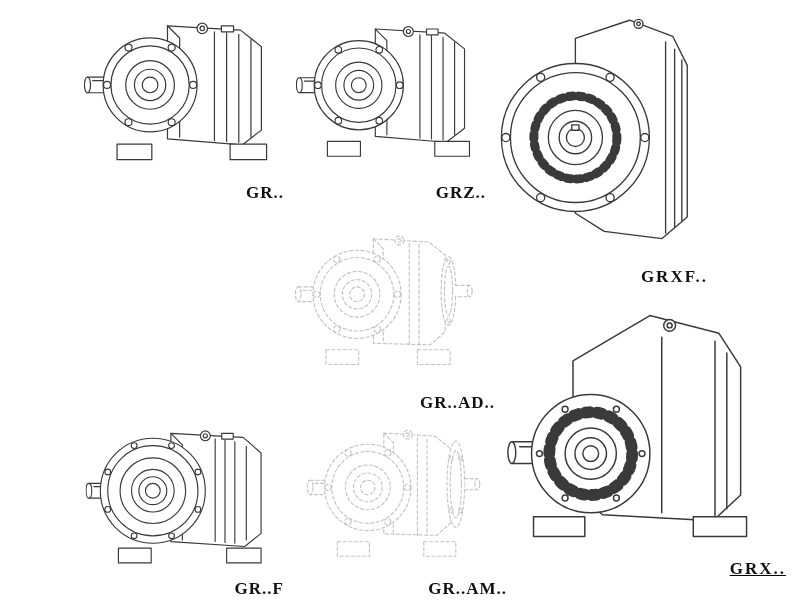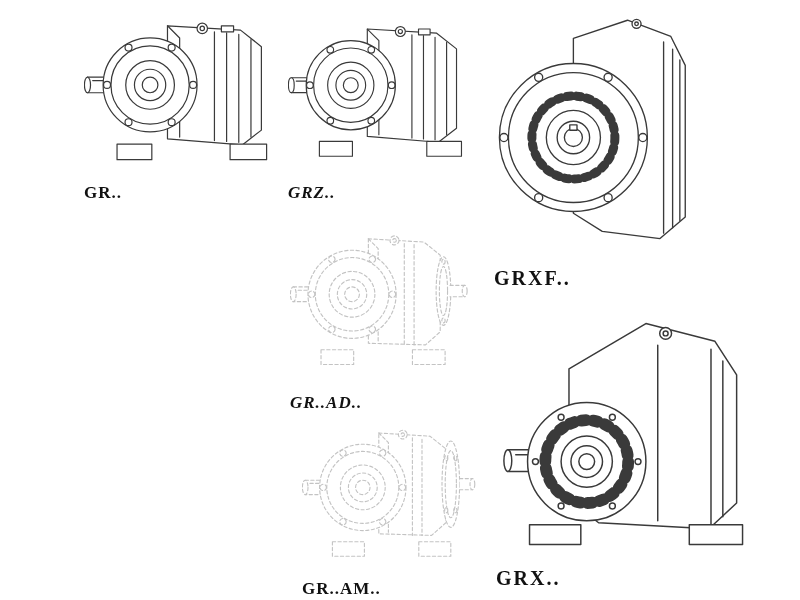--- a/index.html
+++ b/index.html
@@ -1,24 +1,24 @@
 <!DOCTYPE html>
 <html><head>
 <meta charset="utf-8">
 <style>
   html,body{margin:0;padding:0;background:#ffffff;}
   #stage{position:relative;width:800px;height:600px;background:#ffffff;overflow:hidden;
          font-family:"Liberation Serif", serif;}
-  .cell{position:absolute;margin:0;display:flex;flex-direction:column;align-items:flex-start;}
+  .cell{position:absolute;margin:0;display:flex;flex-direction:column;align-items:flex-end;}
   .drawing{display:block;color:#3a3a3a;}
   .drawing.ghost{color:#c3c3c3;}
   .drawing.ghost use{stroke-dasharray:4 3;}
   .cap{margin-top:3px;font-weight:bold;font-size:17px;letter-spacing:1px;color:#111;
        text-align:center;white-space:nowrap;}
-  .cap-lg{font-size:20px;letter-spacing:2px;}
+  .cap-lg{font-size:17px;letter-spacing:2px;}
   .defs{position:absolute;width:0;height:0;overflow:hidden;}
 </style>
 </head>
 <body>
 
 <svg class="defs" aria-hidden="true">
   <defs>
 
     <symbol id="sym-gear-foot" viewBox="0 0 230 190">
       <g fill="none" stroke="currentColor" stroke-width="1.4" stroke-linejoin="round" stroke-linecap="round">
@@ -195,50 +195,56 @@
 
 <div id="stage">
 
   <figure class="cell" style="left:84px;top:2px;width:200px;">
     <svg class="drawing" width="200" height="178" viewBox="0 0 230 190">
         <use href="#sym-gear-foot"></use>
       </svg>
     <figcaption class="cap">GR..</figcaption>
   </figure>
 
-  <figure class="cell" style="left:288px;top:2px;width:190px;font-style:italic;">
+  <figure class="cell" style="left:296px;top:2px;width:190px;">
     <svg class="drawing" width="190" height="178" viewBox="0 0 230 190">
         <use href="#sym-gear-foot"></use>
       </svg>
     <figcaption class="cap">GRZ..</figcaption>
   </figure>
 
   <figure class="cell" style="left:494px;top:2px;width:214px;">
     <svg class="drawing" width="212" height="262" viewBox="0 0 235 270">
         <use href="#sym-gearx-front"></use>
       </svg>
     <figcaption class="cap cap-lg">GRXF..</figcaption>
   </figure>
 
 
-  <figure class="cell" style="left:290px;top:210px;width:205px;font-style:italic;">
+  <figure class="cell" style="left:290px;top:210px;width:205px;">
     <svg class="drawing ghost" width="200" height="180" viewBox="0 0 245 190">
         <use href="#sym-gear-ad"></use>
       </svg>
     <figcaption class="cap">GR..AD..</figcaption>
   </figure>
 
+  <figure class="cell" style="left:84px;top:412px;width:200px;">
+    <svg class="drawing" width="200" height="164" viewBox="0 0 240 200">
+        <use href="#sym-gear-flange"></use>
+      </svg>
+    <figcaption class="cap">GR..F</figcaption>
+  </figure>
 
   <figure class="cell" style="left:302px;top:410px;width:205px;">
     <svg class="drawing ghost" width="200" height="166" viewBox="0 0 250 190">
         <use href="#sym-gear-am"></use>
       </svg>
     <figcaption class="cap">GR..AM..</figcaption>
   </figure>
 
-  <figure class="cell" style="left:496px;top:304px;width:290px;">
+  <figure class="cell" style="left:496px;top:296px;width:290px;text-decoration:underline;">
     <svg class="drawing" width="286" height="260" viewBox="0 0 290 260">
         <use href="#sym-gearx-foot"></use>
       </svg>
     <figcaption class="cap cap-lg">GRX..</figcaption>
   </figure>
 
 </div>
 
 </body></html>

